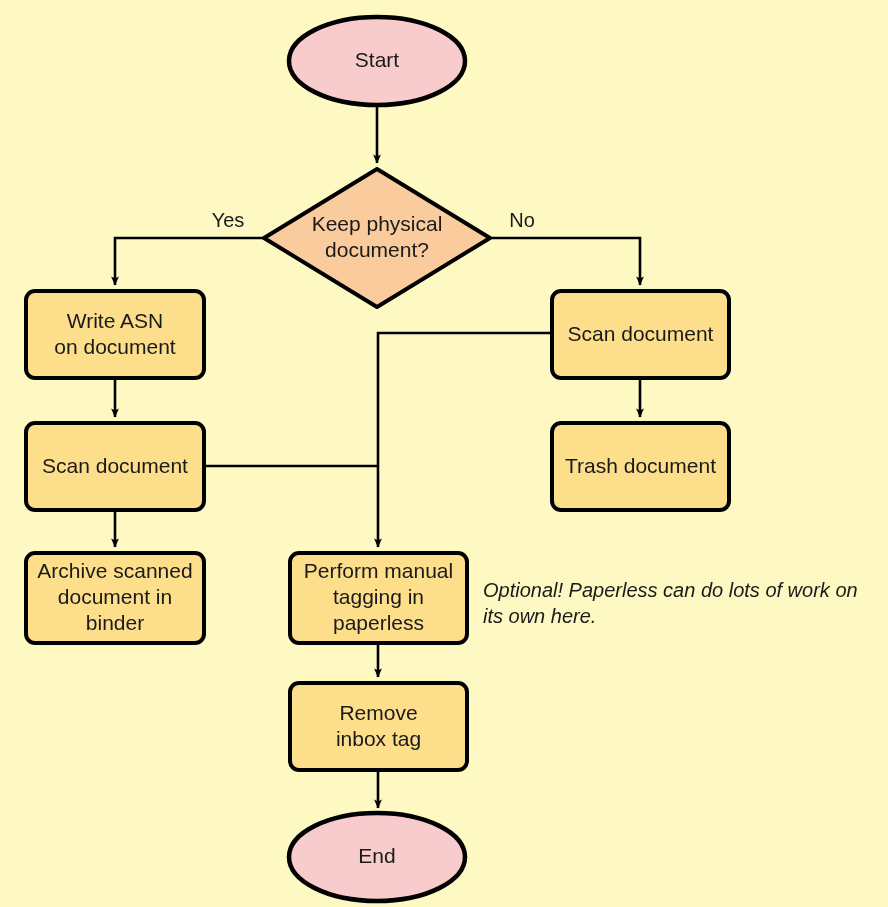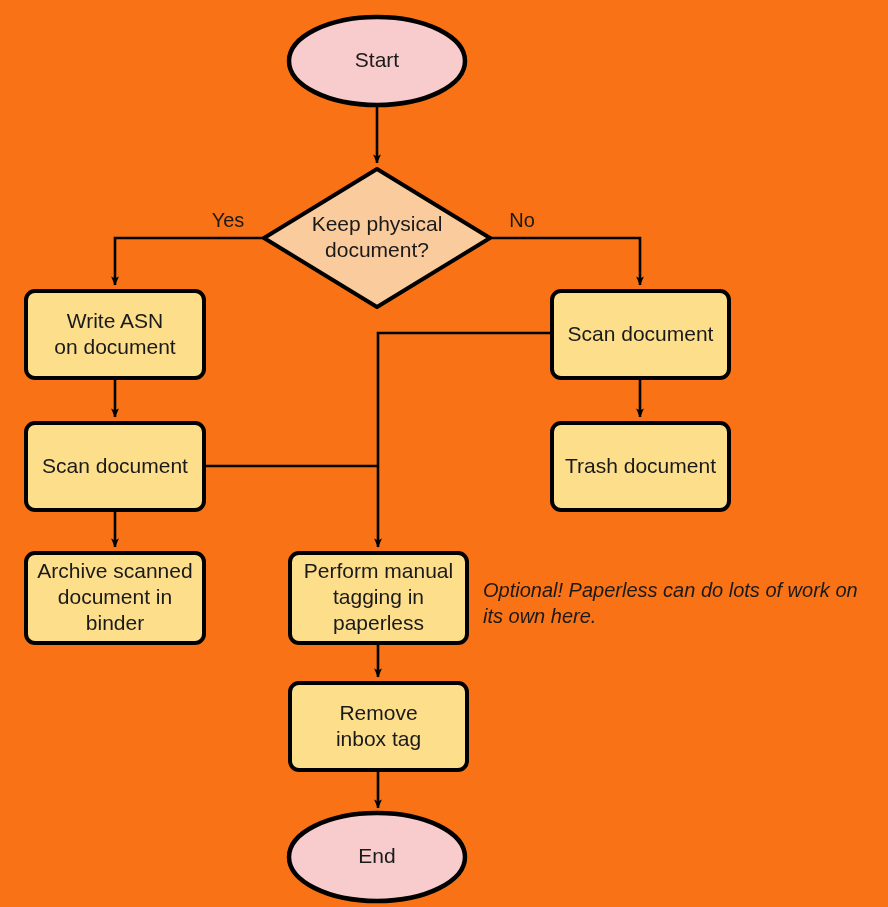--- a/index.html
+++ b/index.html
@@ -11,21 +11,21 @@
   body {
     width: 888px;
     height: 907px;
     overflow: hidden;
     font-family: "Liberation Sans", sans-serif;
   }
   #flowchart-root {
     position: relative;
     width: 888px;
     height: 907px;
-    background: #f97316;
+    background: #fef9c3;
   }
   svg#flow-svg {
     display: block;
     width: 888px;
     height: 907px;
   }
   .node-shape {
     stroke: #000000;
     stroke-width: 4;
     stroke-linejoin: round;

